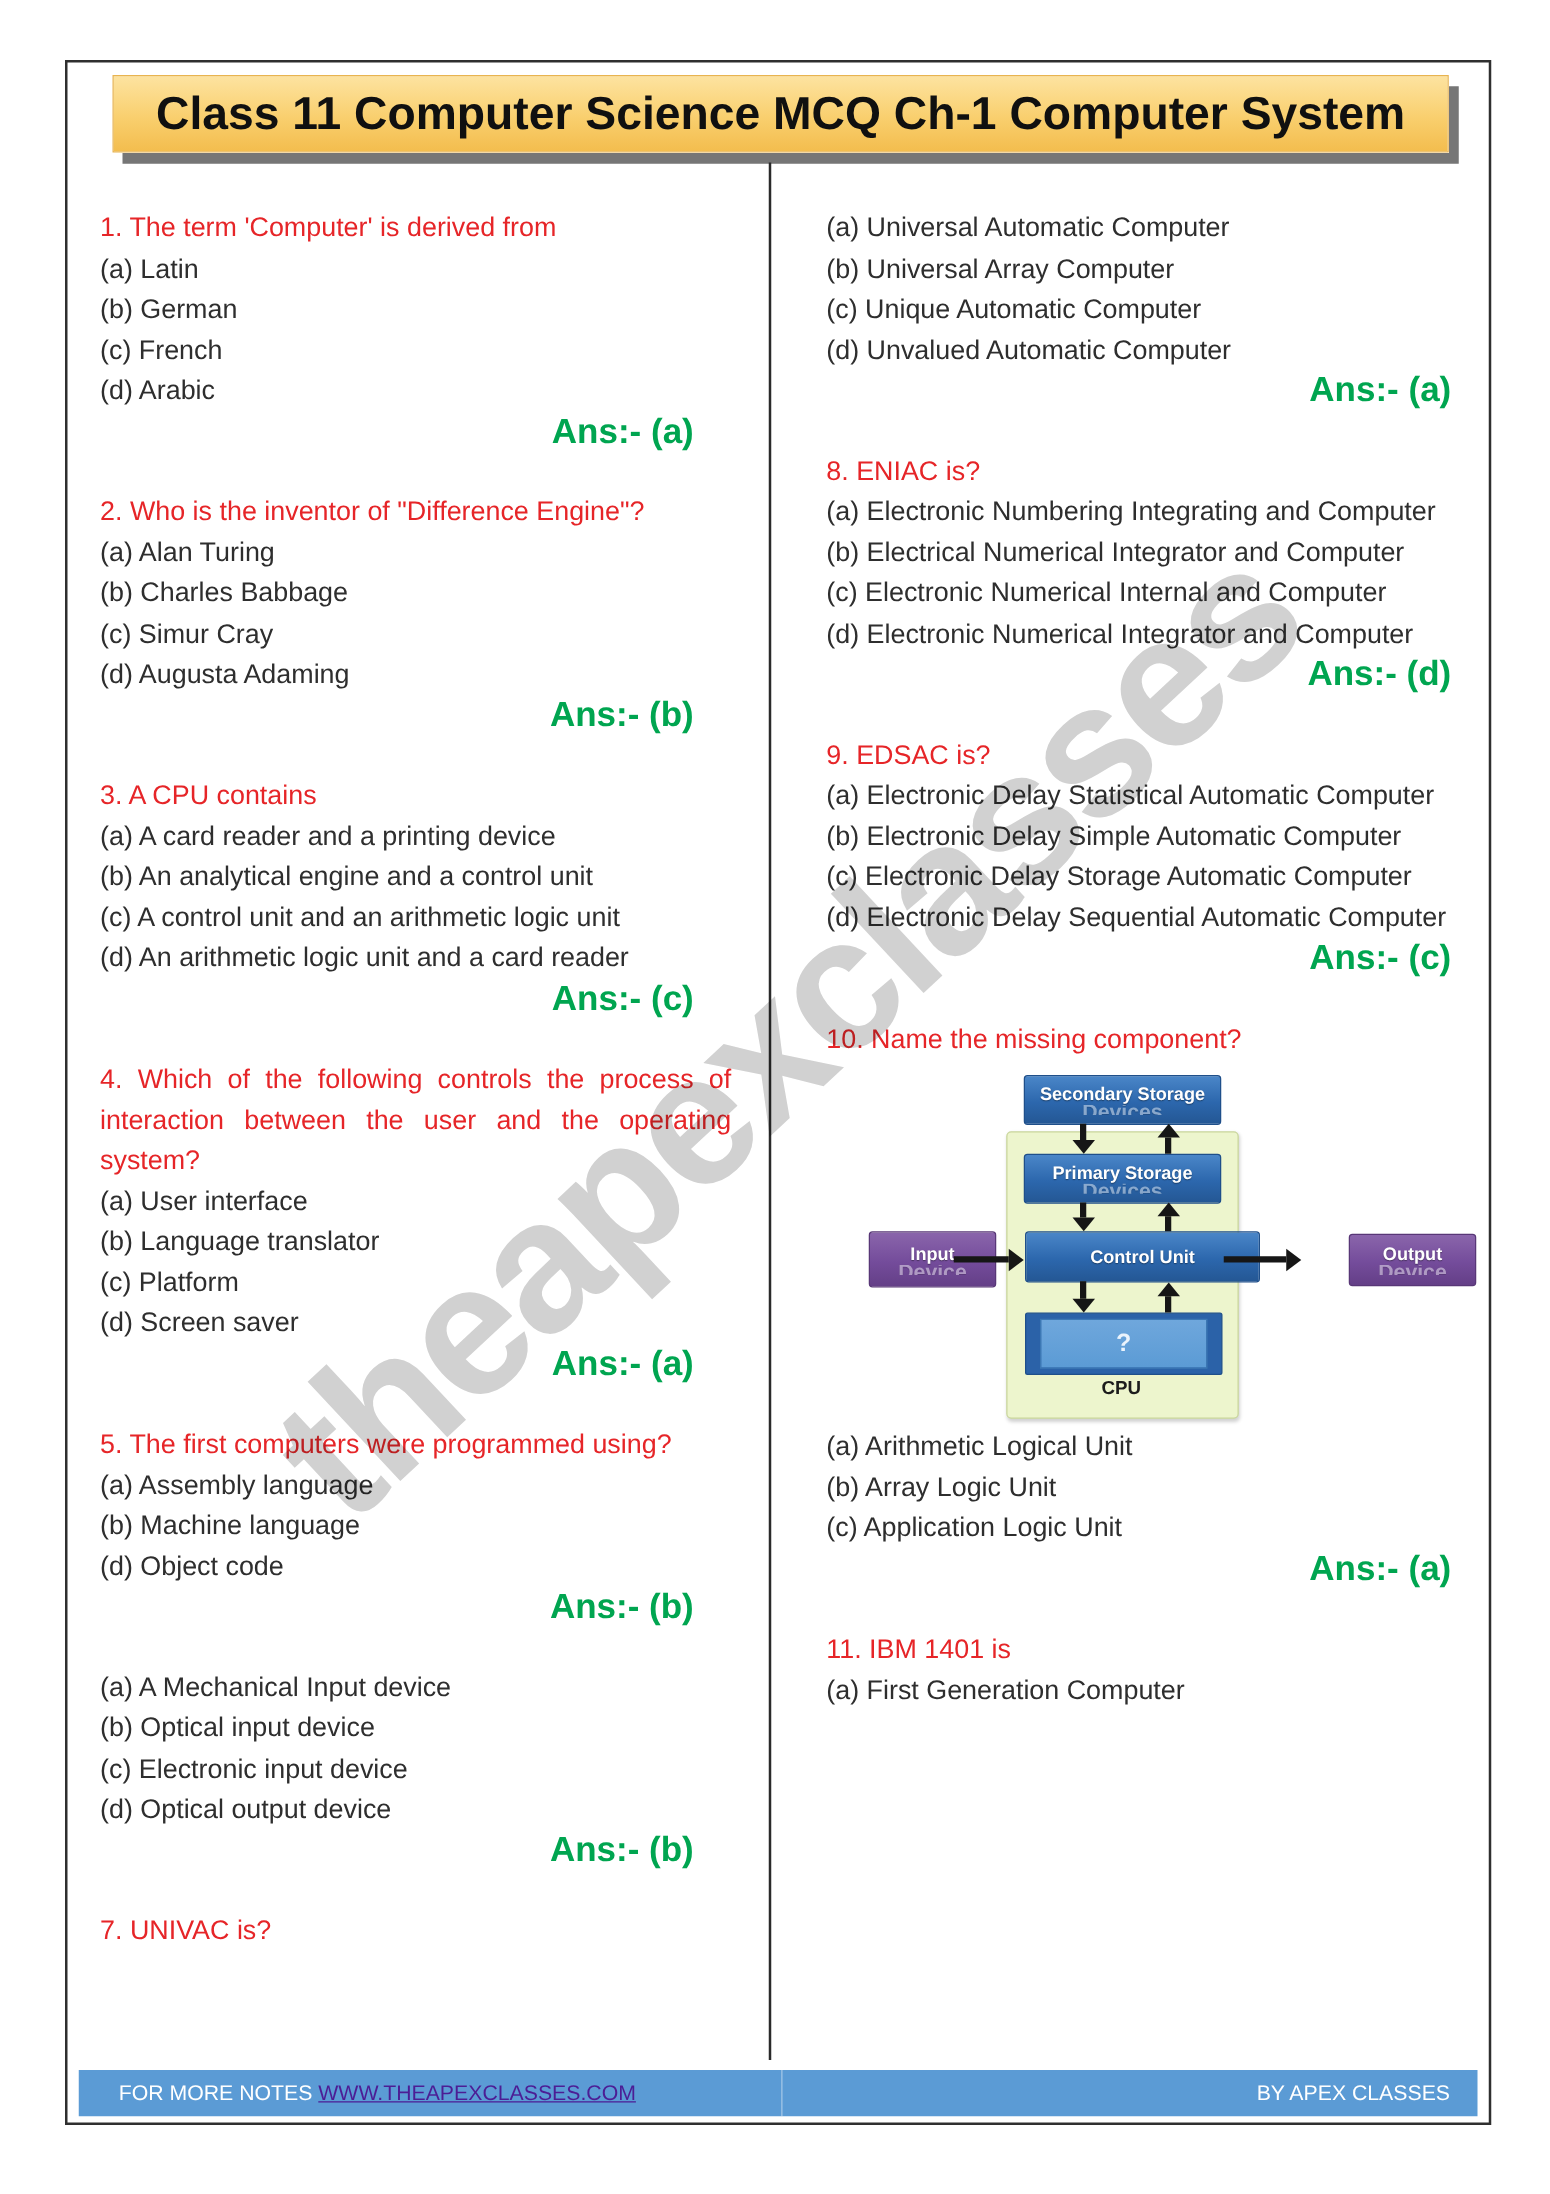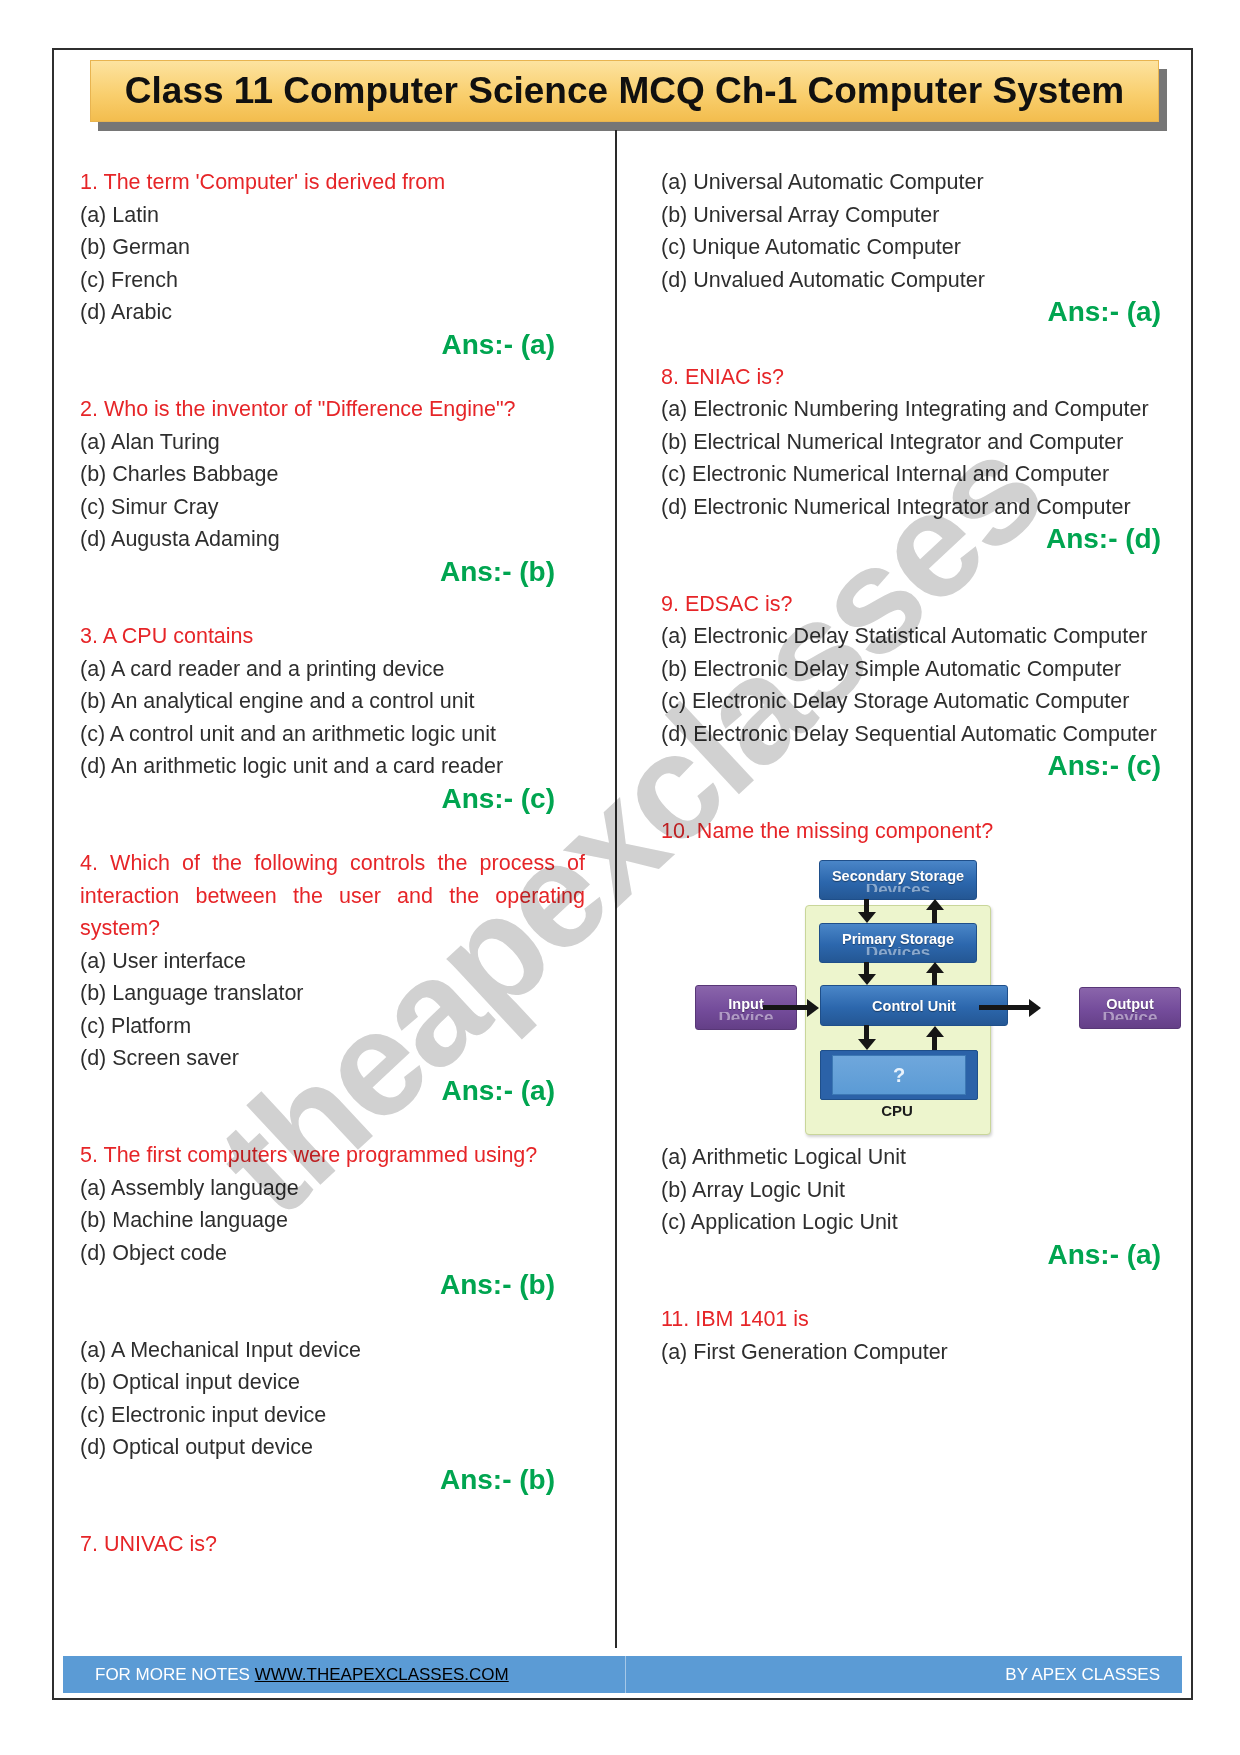--- a/index.html
+++ b/index.html
@@ -26,21 +26,21 @@
   .col-left .ans{padding-right:30px;}
   .col-right .ans{padding-right:12px;}
   
   .watermark{position:absolute;left:30px;top:690px;width:1090px;text-align:center;
         font-size:150px;font-weight:bold;letter-spacing:-4px;color:#b4b4b4;opacity:.62;
         transform:rotate(-43deg);mix-blend-mode:multiply;pointer-events:none;z-index:6;}
   
   .footer{position:absolute;left:9px;right:9px;bottom:5px;height:37px;background:#5b9bd5;
         display:flex;align-items:center;justify-content:space-between;
         padding:0 22px 0 32px;box-sizing:border-box;font-size:17px;color:#ffffff;z-index:7;}
-  .footer a{color:#000000;text-decoration:underline;}
+  .footer a{color:#4c1d95;text-decoration:underline;}
   .footer-divider{position:absolute;left:562px;top:0;bottom:0;width:1px;background:rgba(255,255,255,.45);}
   
   .diagram{position:relative;width:520px;height:292px;margin:0 0 2px -8px;}
   .dbox{position:absolute;box-sizing:border-box;border-radius:3px;display:flex;flex-direction:column;
         align-items:center;justify-content:center;color:#fff;font-weight:bold;
         text-shadow:0 1px 1px rgba(0,0,0,.4);}
   .dbox .main{font-size:14.5px;line-height:16px;}
   .dbox .sub{font-size:17px;line-height:12px;height:8px;overflow:hidden;opacity:.45;}
   .blue{background:linear-gradient(180deg,#4a86c8 0%,#2c67ad 55%,#245794 100%);border:1px solid #1f4f8a;}
   .purple{background:linear-gradient(180deg,#8a65ab 0%,#744c9b 55%,#643f87 100%);border:1px solid #583777;margin-left:36px;}

